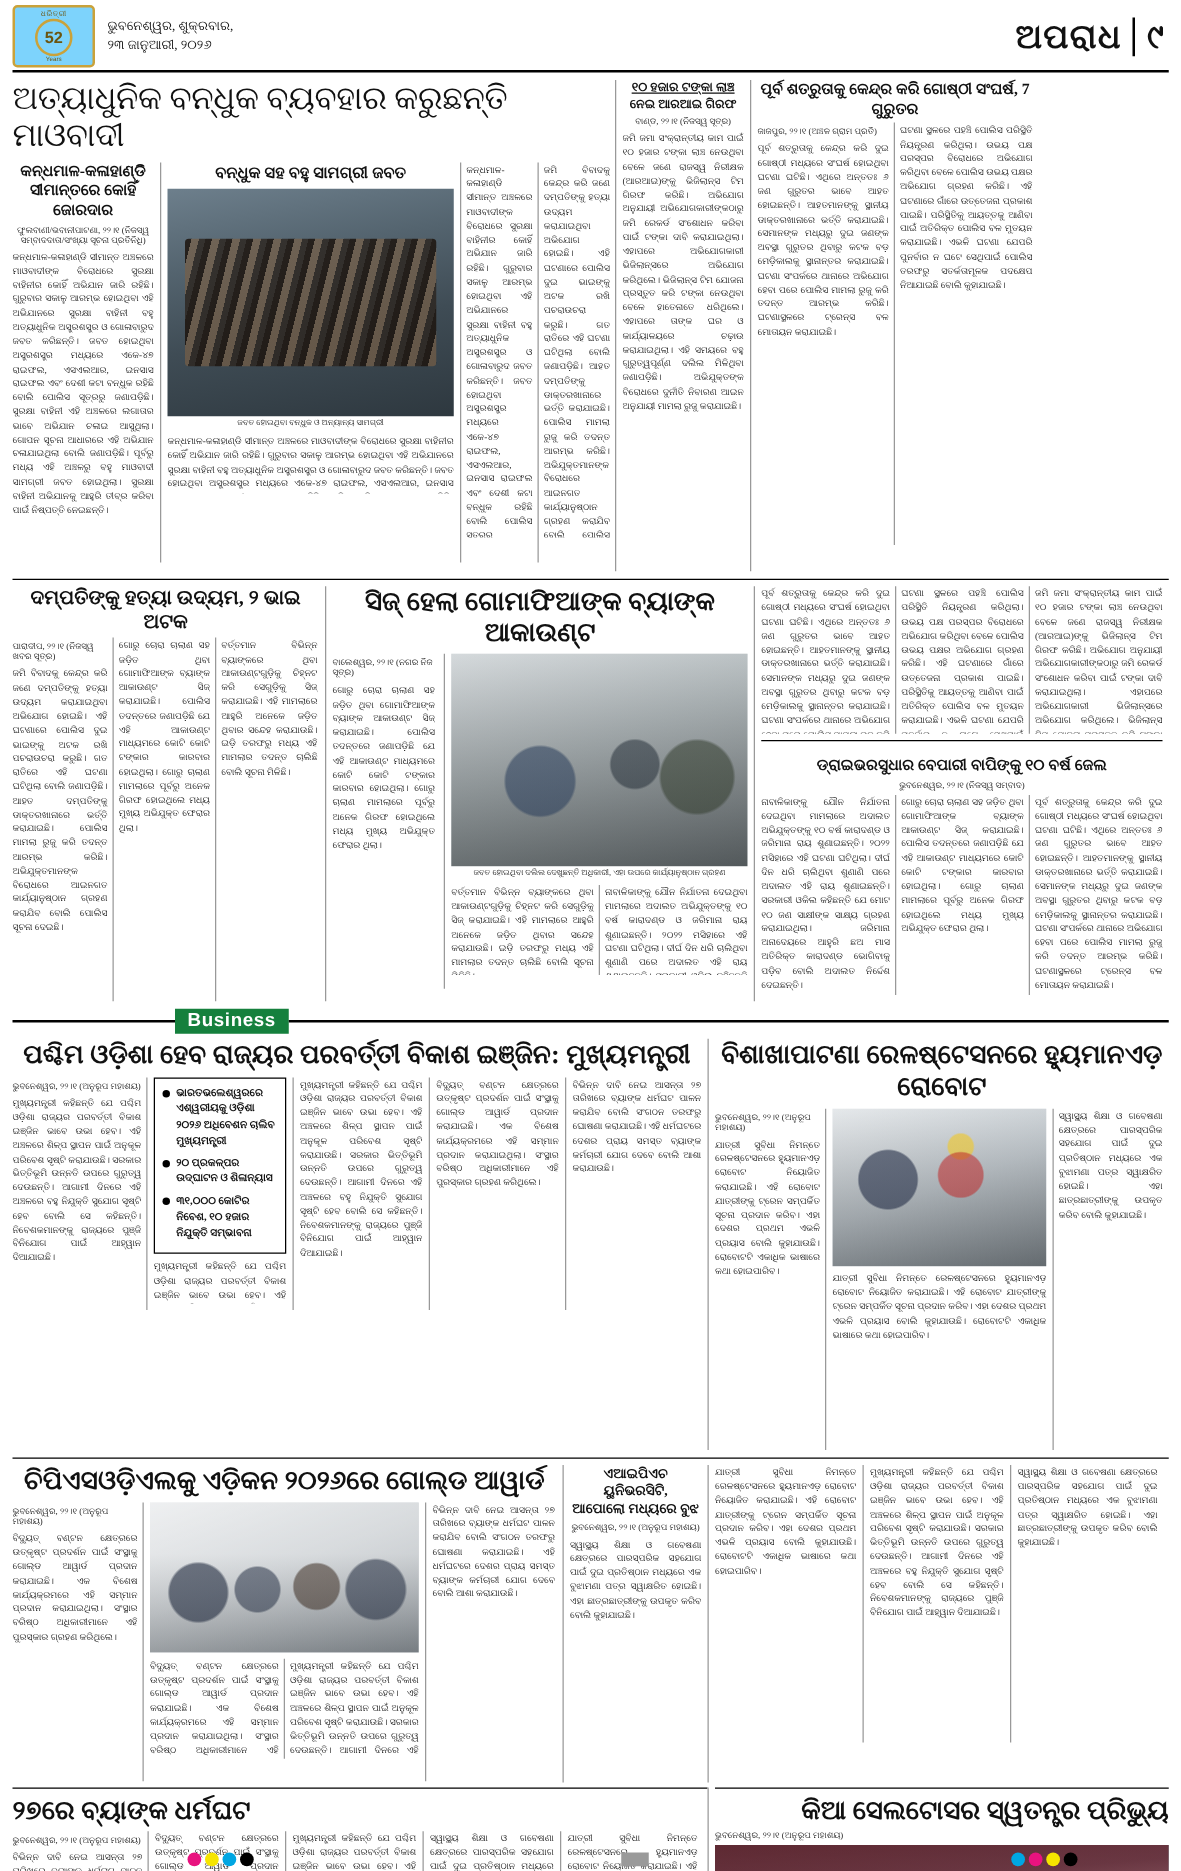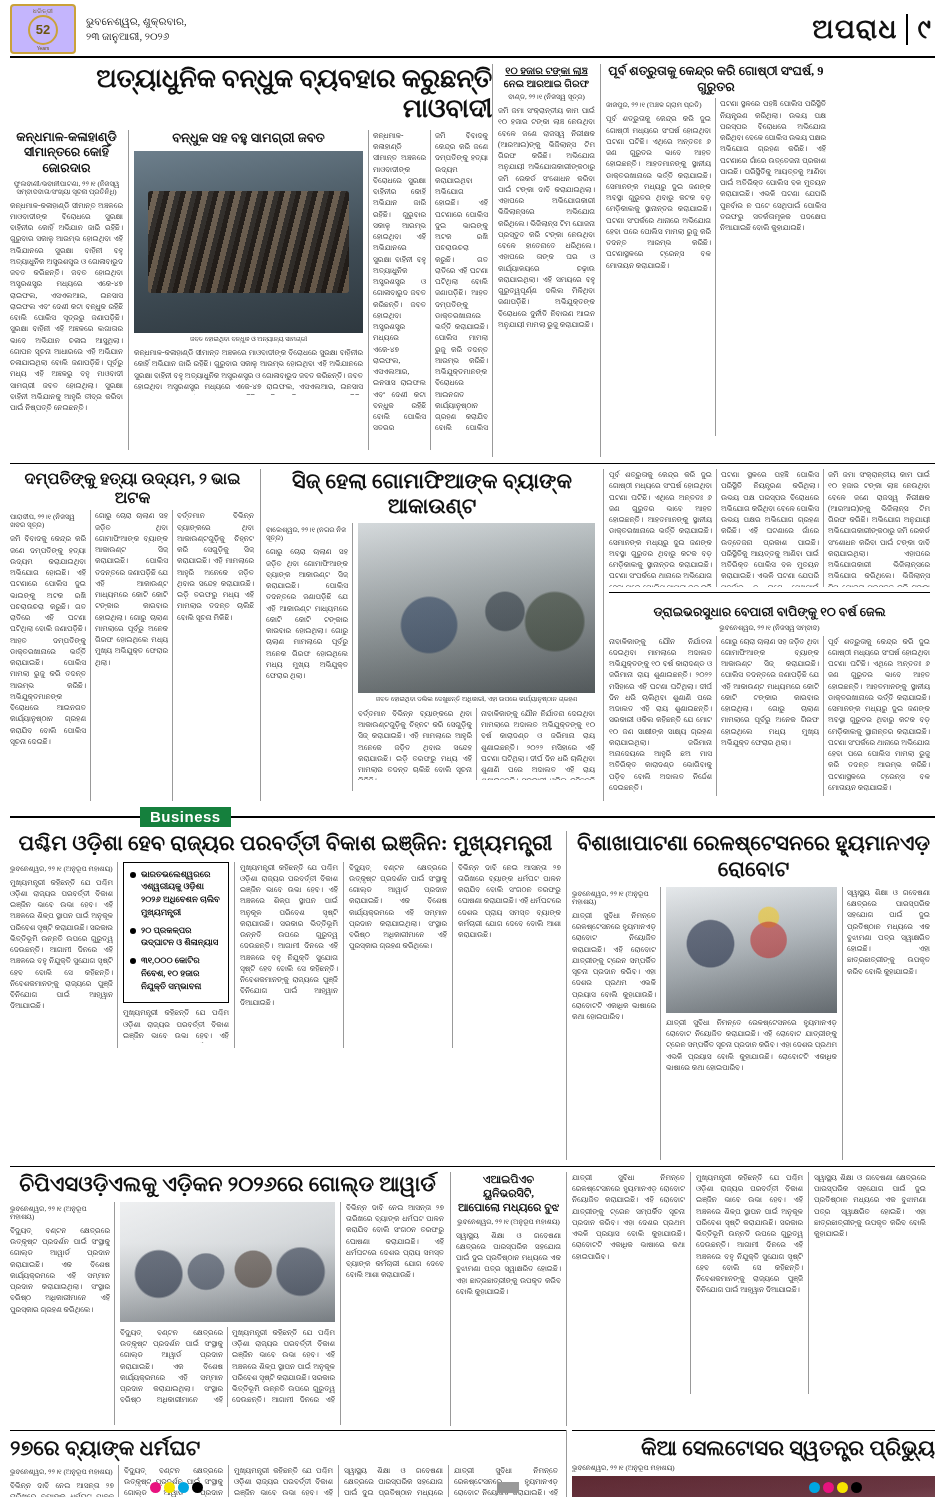--- a/index.html
+++ b/index.html
@@ -35,21 +35,21 @@
   .logo-badge {
     width: 62px;
     height: 46px;
     border: 2px solid #caa23a;
     border-radius: 4px;
     display: flex;
     flex-direction: column;
     align-items: center;
     justify-content: center;
     margin-right: 10px;
-    background: #c4b5fd;
+    background: #7dd3fc;
     flex: none;
   }
   .logo-badge .top-band {
     font-size: 6px;
     letter-spacing: .5px;
     color: #6b5510;
   }
   .logo-badge .circle {
     width: 26px; height: 26px;
     border-radius: 50%;
@@ -94,24 +94,24 @@
     text-align: justify;
     color: #1a1a1a;
     hyphens: auto;
     word-wrap: break-word;
   }
   .vline { border-left: 1px solid #999; }
 
   
   .headline-xl {
     font-size: 26px;
-    font-weight: bold;
+    font-weight: normal;
     line-height: 1.15;
     letter-spacing: -0.3px;
-    text-align: right;
+    text-align: left;
   }
   .headline-lg {
     font-size: 21px;
     font-weight: bold;
     line-height: 1.2;
     text-align: center;
   }
   .headline-md {
     font-size: 16px;
     font-weight: bold;
@@ -310,21 +310,21 @@
     </div>
 
     <div class="vline" style="width:108px; padding:0 5px; box-sizing:border-box;">
       <div class="headline-xs" style="text-align:center;text-decoration:underline;">୧୦ ହଜାର ଟଙ୍କା ଲାଞ୍ଚ</div>
       <div class="headline-xs" style="text-align:center;">ନେଇ ଆରଆଇ ଗିରଫ</div>
       <div class="byline">ବାଣ୍ଡ, ୨୨।୧ (ନିଜସ୍ୱ ସୂତ୍ର)</div>
       <div class="col-text" style="height:352px; overflow:hidden;">ଜମି ଜମା ସଂକ୍ରାନ୍ତୀୟ କାମ ପାଇଁ ୧୦ ହଜାର ଟଙ୍କା ଲାଞ୍ଚ ନେଉଥିବା ବେଳେ ଜଣେ ରାଜସ୍ୱ ନିରୀକ୍ଷକ (ଆରଆଇ)ଙ୍କୁ ଭିଜିଲାନ୍ସ ଟିମ ଗିରଫ କରିଛି। ଅଭିଯୋଗ ଅନୁଯାୟୀ ଅଭିଯୋଗକାରୀଙ୍କଠାରୁ ଜମି ରେକର୍ଡ ସଂଶୋଧନ କରିବା ପାଇଁ ଟଙ୍କା ଦାବି କରାଯାଇଥିଲା। ଏହାପରେ ଅଭିଯୋଗକାରୀ ଭିଜିଲାନ୍ସରେ ଅଭିଯୋଗ କରିଥିଲେ। ଭିଜିଲାନ୍ସ ଟିମ ଯୋଜନା ପ୍ରସ୍ତୁତ କରି ଟଙ୍କା ନେଉଥିବା ବେଳେ ହାତେନାତେ ଧରିଥିଲେ। ଏହାପରେ ତାଙ୍କ ଘର ଓ କାର୍ଯ୍ୟାଳୟରେ ଚଢ଼ାଉ କରାଯାଇଥିଲା। ଏହି ସମୟରେ ବହୁ ଗୁରୁତ୍ୱପୂର୍ଣ୍ଣ ଦଲିଲ ମିଳିଥିବା ଜଣାପଡ଼ିଛି। ଅଭିଯୁକ୍ତଙ୍କ ବିରୋଧରେ ଦୁର୍ନୀତି ନିବାରଣ ଆଇନ ଅନୁଯାୟୀ ମାମଲା ରୁଜୁ କରାଯାଇଛି।</div>
     </div>
 
     <div class="vline" style="width:226px; padding-left:5px; box-sizing:border-box;">
-      <div class="headline-sm" style="text-align:center;">ପୂର୍ବ ଶତ୍ରୁତାକୁ କେନ୍ଦ୍ର କରି ଗୋଷ୍ଠୀ ସଂଘର୍ଷ, 9 ଗୁରୁତର</div>
+      <div class="headline-sm" style="text-align:center;">ପୂର୍ବ ଶତ୍ରୁତାକୁ କେନ୍ଦ୍ର କରି ଗୋଷ୍ଠୀ ସଂଘର୍ଷ, 7 ଗୁରୁତର</div>
       <div class="grid" style="margin-top:3px;">
         <div style="width:110px; padding-right:4px; box-sizing:border-box;">
           <div class="byline" style="text-align:left;">ଜାଜପୁର, ୨୨।୧ (ଅଞ୍ଚଳ ଗ୍ରାମ ପ୍ରତି)</div>
           <div class="col-text" style="height:322px; overflow:hidden;">ପୂର୍ବ ଶତ୍ରୁତାକୁ କେନ୍ଦ୍ର କରି ଦୁଇ ଗୋଷ୍ଠୀ ମଧ୍ୟରେ ସଂଘର୍ଷ ହୋଇଥିବା ଘଟଣା ଘଟିଛି। ଏଥିରେ ଅନ୍ତତଃ ୬ ଜଣ ଗୁରୁତର ଭାବେ ଆହତ ହୋଇଛନ୍ତି। ଆହତମାନଙ୍କୁ ସ୍ଥାନୀୟ ଡାକ୍ତରଖାନାରେ ଭର୍ତ୍ତି କରାଯାଇଛି। ସେମାନଙ୍କ ମଧ୍ୟରୁ ଦୁଇ ଜଣଙ୍କ ଅବସ୍ଥା ଗୁରୁତର ଥିବାରୁ କଟକ ବଡ଼ ମେଡ଼ିକାଲକୁ ସ୍ଥାନାନ୍ତର କରାଯାଇଛି। ଘଟଣା ସଂପର୍କରେ ଥାନାରେ ଅଭିଯୋଗ ହେବା ପରେ ପୋଲିସ ମାମଲା ରୁଜୁ କରି ତଦନ୍ତ ଆରମ୍ଭ କରିଛି। ଘଟଣାସ୍ଥଳରେ ଟ୍ରେନ୍ସ ବଳ ମୋତାୟନ କରାଯାଇଛି।</div>
         </div>
         <div class="vline" style="width:112px; padding-left:4px; box-sizing:border-box;">
           <div class="col-text" style="height:338px; overflow:hidden;">ଘଟଣା ସ୍ଥଳରେ ପହଞ୍ଚି ପୋଲିସ ପରିସ୍ଥିତି ନିୟନ୍ତ୍ରଣ କରିଥିଲା। ଉଭୟ ପକ୍ଷ ପରସ୍ପର ବିରୋଧରେ ଅଭିଯୋଗ କରିଥିବା ବେଳେ ପୋଲିସ ଉଭୟ ପକ୍ଷର ଅଭିଯୋଗ ଗ୍ରହଣ କରିଛି। ଏହି ଘଟଣାରେ ଗାଁରେ ଉତ୍ତେଜନା ପ୍ରକାଶ ପାଇଛି। ପରିସ୍ଥିତିକୁ ଆୟତ୍ତକୁ ଆଣିବା ପାଇଁ ଅତିରିକ୍ତ ପୋଲିସ ବଳ ମୁତୟନ କରାଯାଇଛି। ଏଭଳି ଘଟଣା ଯେପରି ପୁନର୍ବାର ନ ଘଟେ ସେଥିପାଇଁ ପୋଲିସ ତରଫରୁ ସତର୍କତାମୂଳକ ପଦକ୍ଷେପ ନିଆଯାଇଛି ବୋଲି କୁହାଯାଇଛି।</div>
         </div>
       </div>
     </div>
@@ -343,21 +343,21 @@
           <div class="col-text" style="height:282px; overflow:hidden;">ଗୋରୁ ଚୋରା ଚାଲାଣ ସହ ଜଡ଼ିତ ଥିବା ଗୋମାଫିଆଙ୍କ ବ୍ୟାଙ୍କ ଆକାଉଣ୍ଟ ସିଜ୍ କରାଯାଇଛି। ପୋଲିସ ତଦନ୍ତରେ ଜଣାପଡ଼ିଛି ଯେ ଏହି ଆକାଉଣ୍ଟ ମାଧ୍ୟମରେ କୋଟି କୋଟି ଟଙ୍କାର କାରବାର ହୋଇଥିଲା। ଗୋରୁ ଚାଲାଣ ମାମଲାରେ ପୂର୍ବରୁ ଅନେକ ଗିରଫ ହୋଇଥିଲେ ମଧ୍ୟ ମୁଖ୍ୟ ଅଭିଯୁକ୍ତ ଫେରାର ଥିଲା।</div>
         </div>
         <div class="vline" style="width:82px; padding-left:4px; box-sizing:border-box;">
           <div class="col-text" style="height:282px; overflow:hidden;">ବର୍ତ୍ତମାନ ବିଭିନ୍ନ ବ୍ୟାଙ୍କରେ ଥିବା ଆକାଉଣ୍ଟଗୁଡ଼ିକୁ ଚିହ୍ନଟ କରି ସେଗୁଡ଼ିକୁ ସିଜ୍ କରାଯାଇଛି। ଏହି ମାମଲାରେ ଆହୁରି ଅନେକେ ଜଡ଼ିତ ଥିବାର ସନ୍ଦେହ କରାଯାଉଛି। ଇଡ଼ି ତରଫରୁ ମଧ୍ୟ ଏହି ମାମଲାର ତଦନ୍ତ ଚାଲିଛି ବୋଲି ସୂଚନା ମିଳିଛି।</div>
         </div>
       </div>
     </div>
 
     <div class="vline" style="width:343px; padding:0 5px; box-sizing:border-box;">
       <div class="headline-lg">ସିଜ୍ ହେଲା ଗୋମାଫିଆଙ୍କ ବ୍ୟାଙ୍କ ଆକାଉଣ୍ଟ</div>
-      <div class="grid" style="margin-top:4px;">
+      <div class="grid" style="margin-top:4px;justify-content:space-between;">
         <div style="width:86px; padding-right:4px; box-sizing:border-box;">
           <div class="byline" style="text-align:left;">ବାଲେଶ୍ୱର, ୨୨।୧ (ନଗର ନିଜ ସୂତ୍ର)</div>
           <div class="col-text" style="height:245px; overflow:hidden;">ଗୋରୁ ଚୋରା ଚାଲାଣ ସହ ଜଡ଼ିତ ଥିବା ଗୋମାଫିଆଙ୍କ ବ୍ୟାଙ୍କ ଆକାଉଣ୍ଟ ସିଜ୍ କରାଯାଇଛି। ପୋଲିସ ତଦନ୍ତରେ ଜଣାପଡ଼ିଛି ଯେ ଏହି ଆକାଉଣ୍ଟ ମାଧ୍ୟମରେ କୋଟି କୋଟି ଟଙ୍କାର କାରବାର ହୋଇଥିଲା। ଗୋରୁ ଚାଲାଣ ମାମଲାରେ ପୂର୍ବରୁ ଅନେକ ଗିରଫ ହୋଇଥିଲେ ମଧ୍ୟ ମୁଖ୍ୟ ଅଭିଯୁକ୍ତ ଫେରାର ଥିଲା।</div>
         </div>
         <div class="vline" style="width:243px; padding-left:5px; box-sizing:border-box;">
           <div class="photo ph-office" style="height:170px;"></div>
           <div class="caption">ଜବତ ହୋଇଥିବା ଦଲିଲ ଦେଖୁଛନ୍ତି ଅଧିକାରୀ, ଏହା ଉପରେ କାର୍ଯ୍ୟାନୁଷ୍ଠାନ ଗ୍ରହଣ</div>
           <div class="grid" style="margin-top:4px;">
             <div style="width:116px; padding-right:4px;">
               <div class="col-text" style="height:72px; overflow:hidden;">ବର୍ତ୍ତମାନ ବିଭିନ୍ନ ବ୍ୟାଙ୍କରେ ଥିବା ଆକାଉଣ୍ଟଗୁଡ଼ିକୁ ଚିହ୍ନଟ କରି ସେଗୁଡ଼ିକୁ ସିଜ୍ କରାଯାଇଛି। ଏହି ମାମଲାରେ ଆହୁରି ଅନେକେ ଜଡ଼ିତ ଥିବାର ସନ୍ଦେହ କରାଯାଉଛି। ଇଡ଼ି ତରଫରୁ ମଧ୍ୟ ଏହି ମାମଲାର ତଦନ୍ତ ଚାଲିଛି ବୋଲି ସୂଚନା ମିଳିଛି।</div>

